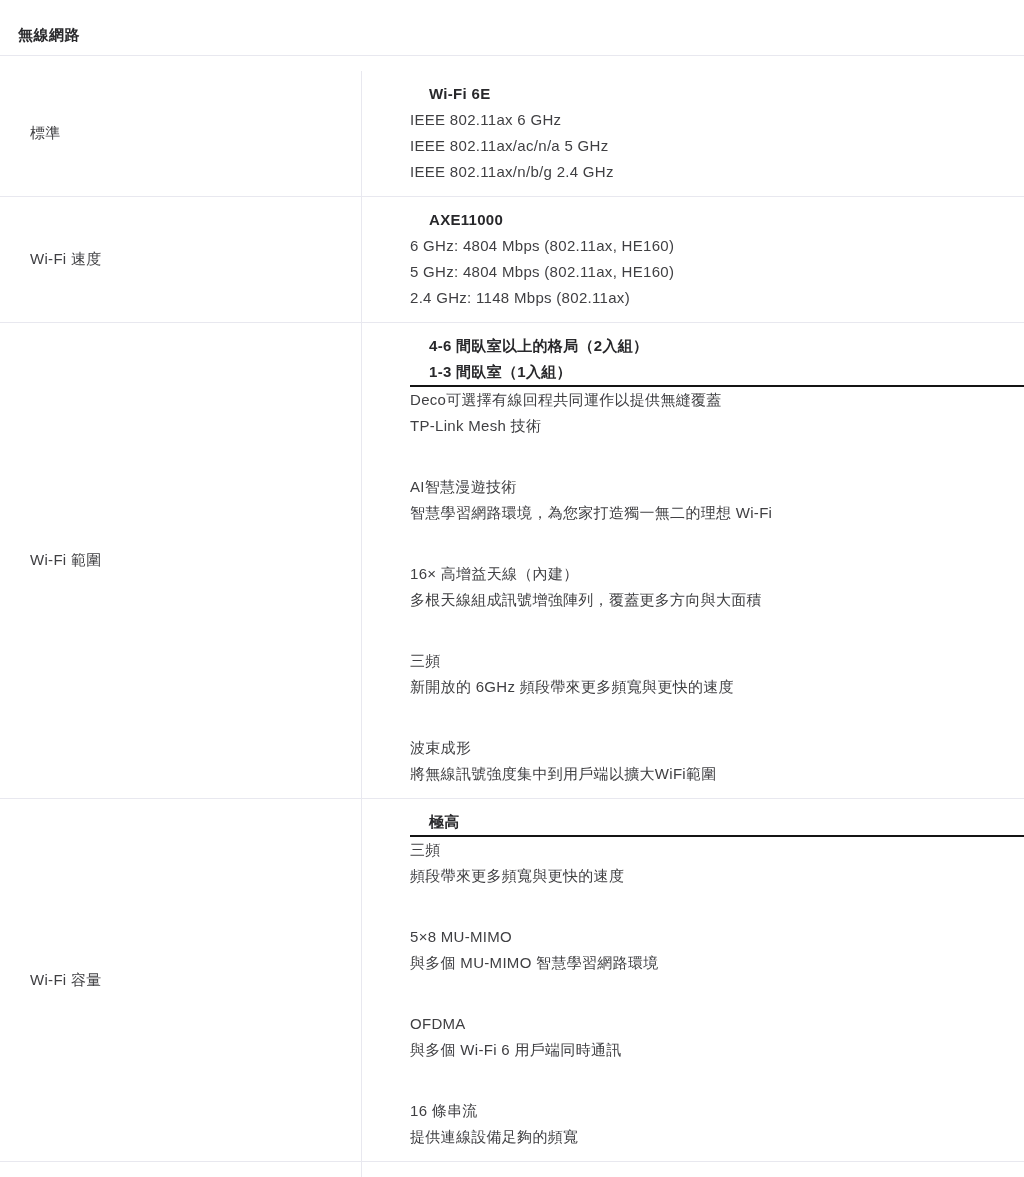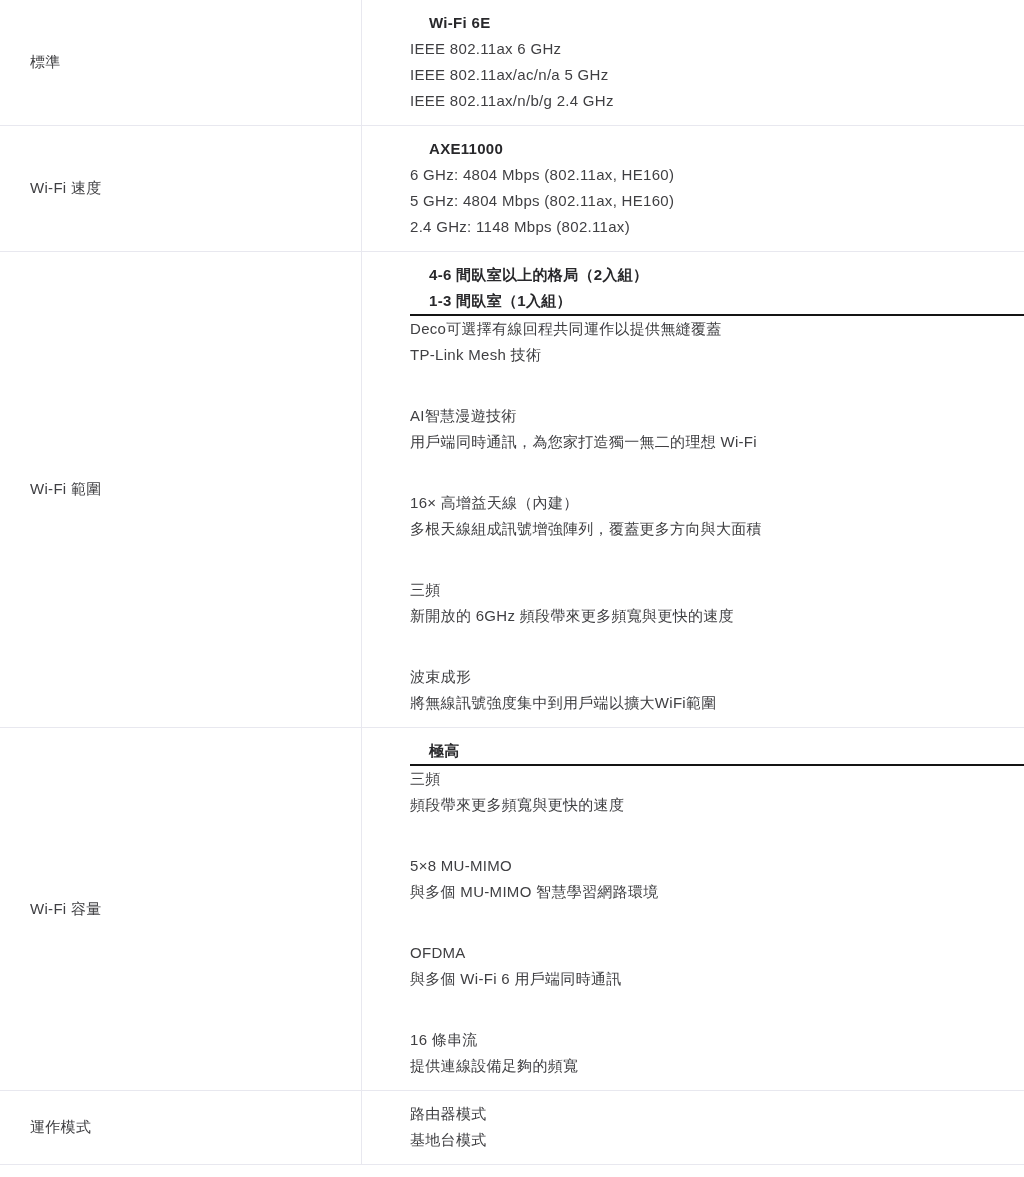--- a/index.html
+++ b/index.html
@@ -68,20 +68,21 @@
   .line.bold {
     font-weight: 700;
     color: var(--bold_text, #262626);
     margin-left: 19px;
   }
 </style>
 </head>
 <body>
 
 <div>
+  <h3 class="section-title">無線網路</h3>
   <div class="spec-table" id="spec-table">
       <div class="row">
         <div class="row-label">標準</div>
         <div class="row-value">
           <div class="para">
             <div class="line bold">Wi-Fi 6E</div>
             <div class="line">IEEE 802.11ax 6 GHz</div>
             <div class="line">IEEE 802.11ax/ac/n/a 5 GHz</div>
             <div class="line">IEEE 802.11ax/n/b/g 2.4 GHz</div>
           </div>
@@ -104,21 +105,21 @@
           <div class="para rule">
             <div class="line bold">4-6 間臥室以上的格局（2入組）</div>
             <div class="line bold">1-3 間臥室（1入組）</div>
           </div>
           <div class="para">
             <div class="line">Deco可選擇有線回程共同運作以提供無縫覆蓋</div>
             <div class="line">TP-Link Mesh 技術</div>
           </div>
           <div class="para gap">
             <div class="line">AI智慧漫遊技術</div>
-            <div class="line">用戶端同時通訊，為您家打造獨一無二的理想 Wi-Fi</div>
+            <div class="line">智慧學習網路環境，為您家打造獨一無二的理想 Wi-Fi</div>
           </div>
           <div class="para gap">
             <div class="line">16× 高增益天線（內建）</div>
             <div class="line">多根天線組成訊號增強陣列，覆蓋更多方向與大面積</div>
           </div>
           <div class="para gap">
             <div class="line">三頻</div>
             <div class="line">新開放的 6GHz 頻段帶來更多頻寬與更快的速度</div>
           </div>
           <div class="para gap">

